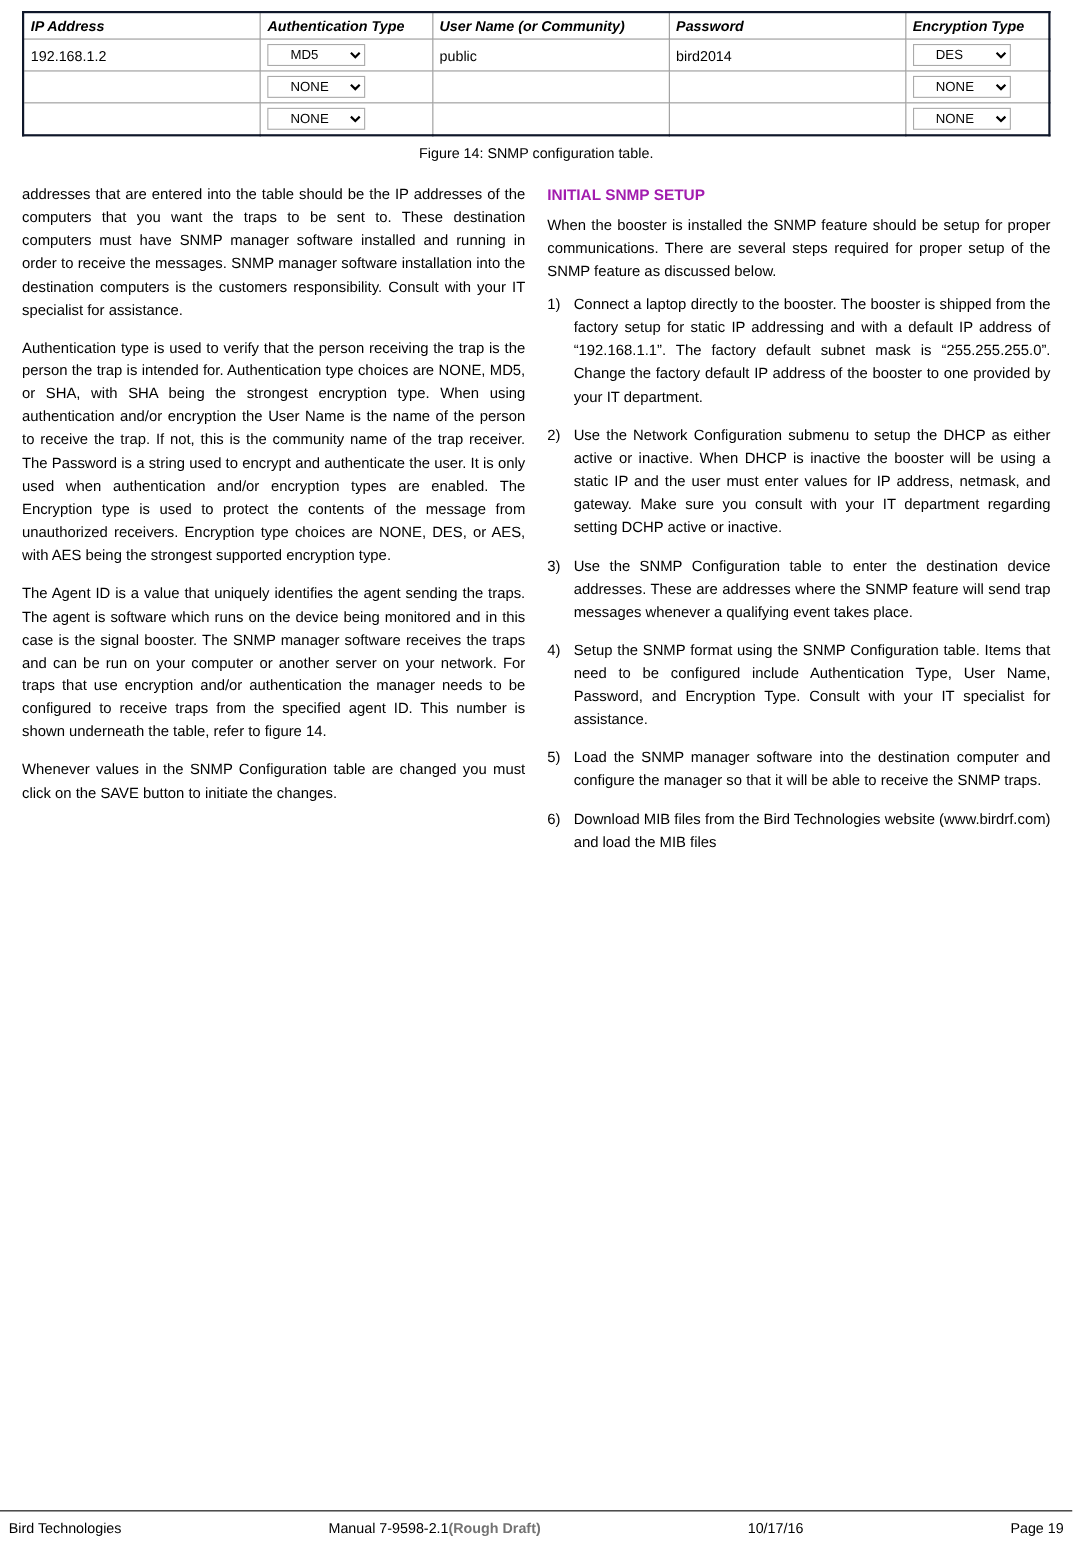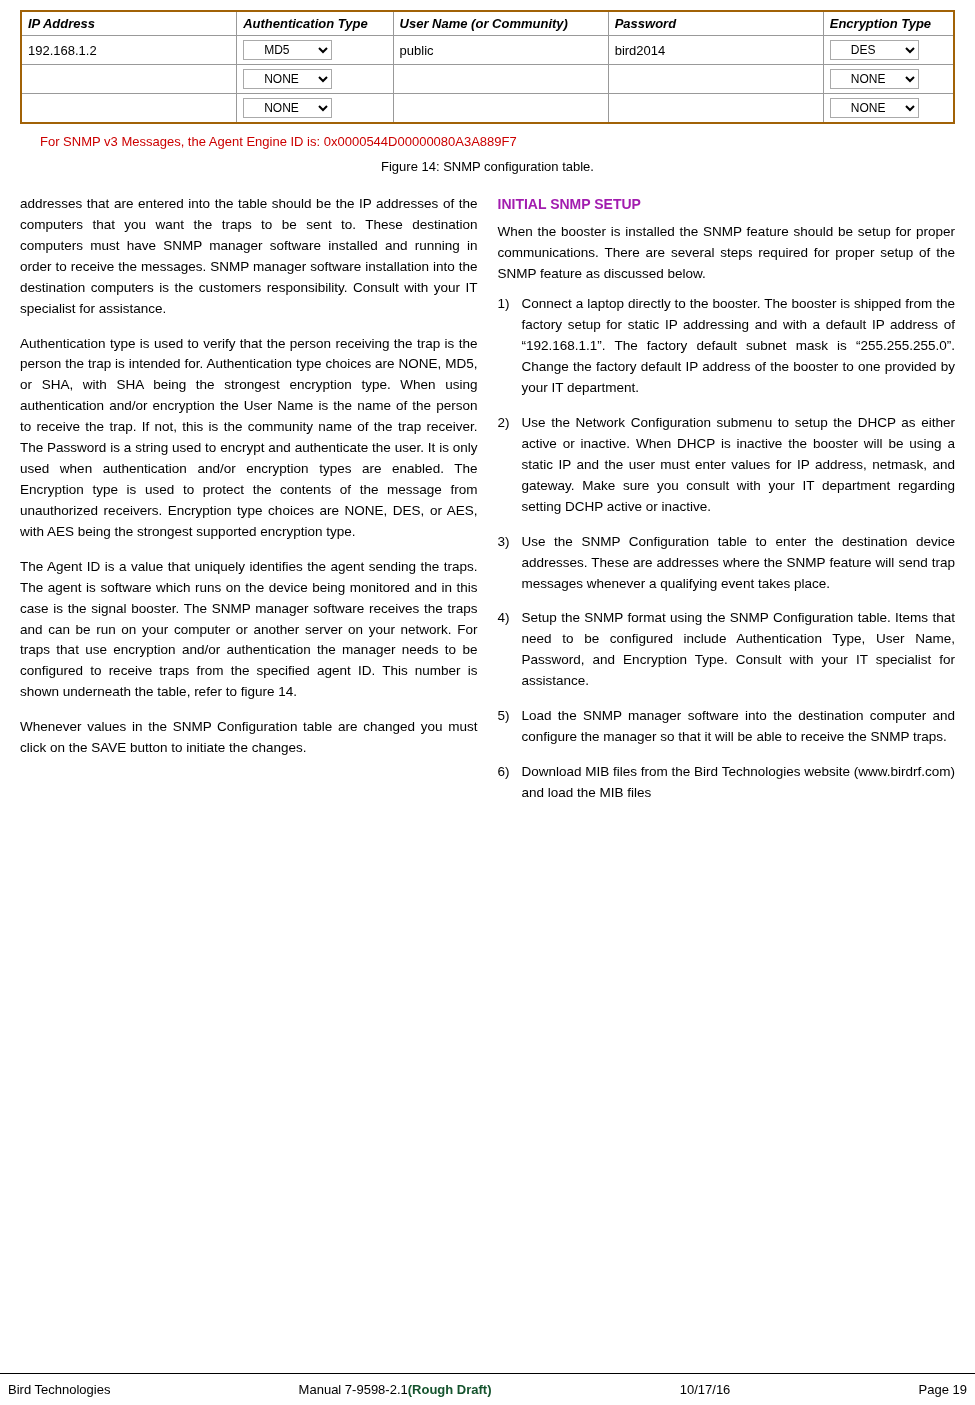--- a/index.html
+++ b/index.html
@@ -14,21 +14,21 @@
     }
 
     
     .top-section {
       padding: 10px 20px 0 20px;
     }
 
     .snmp-table {
       border-collapse: collapse;
       width: 100%;
-      border: 2px solid #a16207;
+      border: 2px solid #0f172a;
     }
     .snmp-table th, .snmp-table td {
       border: 1px solid #999;
       padding: 4px 6px;
       font-size: 13px;
     }
     .snmp-table th {
       background: #fff;
       font-weight: bold;
       font-style: italic;
@@ -129,21 +129,21 @@
       bottom: 0;
       left: 0;
       right: 0;
       display: flex;
       justify-content: space-between;
       padding: 8px 8px;
       border-top: 1px solid #000;
       font-size: 13px;
     }
     .footer .draft {
-      color: #14532d;
+      color: #737373;
       font-weight: bold;
     }
   </style>
 </head>
 <body>
 
 <div class="top-section">
   <table class="snmp-table">
     <thead>
       <tr>
@@ -172,21 +172,20 @@
         <tr>
           <td><input type="text" style=""></td>
           <td><select><option value="NONE">NONE</option><option value="MD5">MD5</option><option value="SHA">SHA</option></select></td>
           <td><input type="text" style=""></td>
           <td><input type="text" style=""></td>
           <td><select><option value="NONE">NONE</option><option value="DES">DES</option><option value="AES">AES</option></select></td>
         </tr>
       </tbody>
   </table>
 
-  <div class="agent-info">For SNMP v3 Messages, the Agent Engine ID is: 0x0000544D00000080A3A889F7</div>
 </div>
 
 <div class="figure-caption">
   <strong>Figure 14:</strong><span> SNMP configuration table.</span>
 </div>
 
 <div class="content-area">
   <div class="left-col" id="left-col">
   <p>addresses that are entered into the table should be the IP addresses of the computers that you want the traps to be sent to. These destination computers must have SNMP manager software installed and running in order to receive the messages. SNMP manager software installation into the destination computers is the customers responsibility. Consult with your IT specialist for assistance.</p>
       <p>Authentication type is used to verify that the person receiving the trap is the person the trap is intended for. Authentication type choices are NONE, MD5, or SHA, with SHA being the strongest encryption type. When using authentication and/or encryption the User Name is the name of the person to receive the trap. If not, this is the community name of the trap receiver. The Password is a string used to encrypt and authenticate the user. It is only used when authentication and/or encryption types are enabled. The Encryption type is used to protect the contents of the message from unauthorized receivers. Encryption type choices are NONE, DES, or AES, with AES being the strongest supported encryption type.</p>

